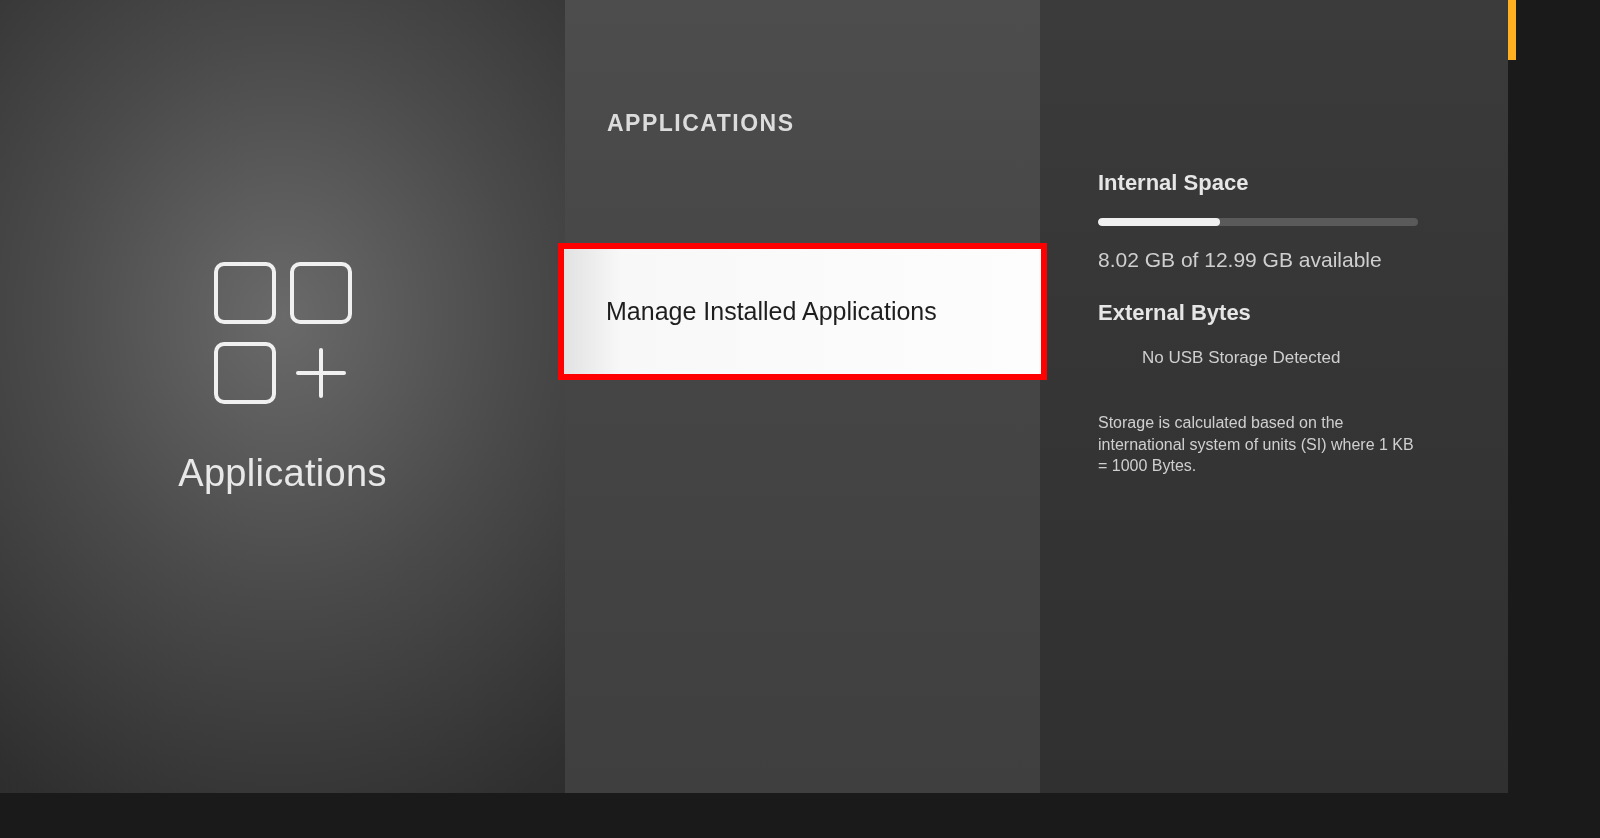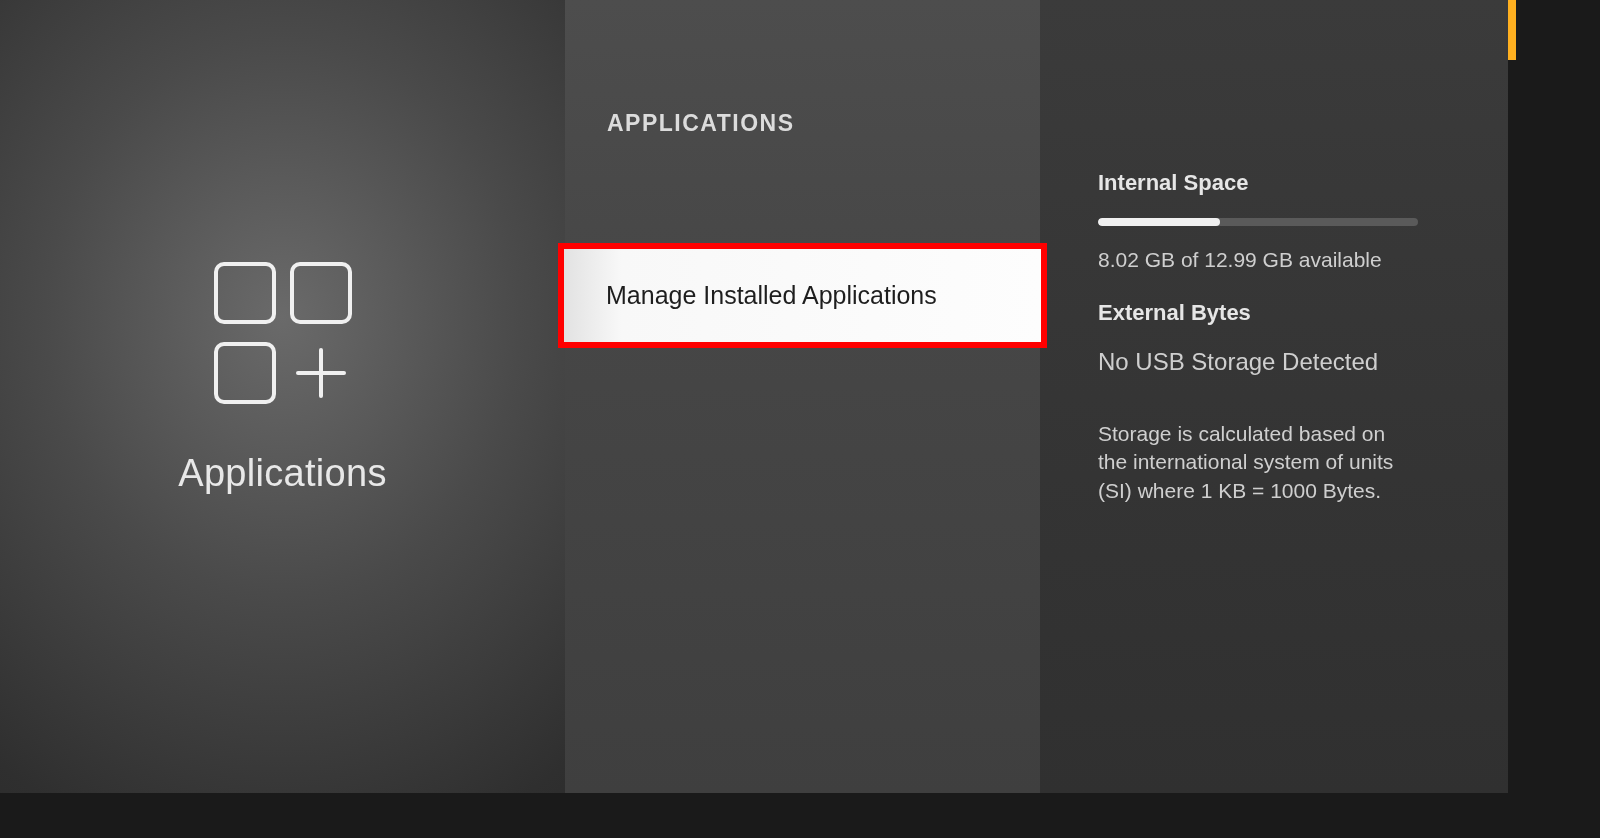--- a/index.html
+++ b/index.html
@@ -57,21 +57,21 @@
     left: -7px;
     right: -7px;
     border: 6px solid #ff0000;
     background: #fff;
   }
   .menu-item-selected {
     background: linear-gradient(90deg, #e2e2e2 0%, #f8f8f8 12%, #fdfdfd 100%);
     color: #1e1e1e;
     font-size: 25px;
     font-weight: 500;
-    padding: 32px 42px;
+    padding: 48px 42px;
     cursor: pointer;
   }
   .right-panel {
     flex: 1;
     height: 100%;
     background: linear-gradient(180deg, #3b3b3b 0%, #363636 40%, #303030 100%);
     padding: 170px 58px 0 58px;
     color: #cfcfcf;
   }
   .desc {
@@ -99,26 +99,27 @@
     height: 100%;
     background: #f0f0f0;
     border-radius: 4px;
   }
   .storage-text {
     font-size: 21px;
     color: #cfcfcf;
     margin-bottom: 28px;
   }
   .sub-text {
-    font-size: 24px;
+    font-size: 17px;
     color: #cfcfcf;
     margin-bottom: 44px;
+    margin-left: 44px;
   }
   .footnote {
-    font-size: 21px;
+    font-size: 16px;
     line-height: 1.35;
     color: #cfcfcf;
     max-width: 320px;
   }
   .edge-bar {
     position: absolute;
     top: 0;
     right: -8px;
     width: 8px;
     height: 60px;

